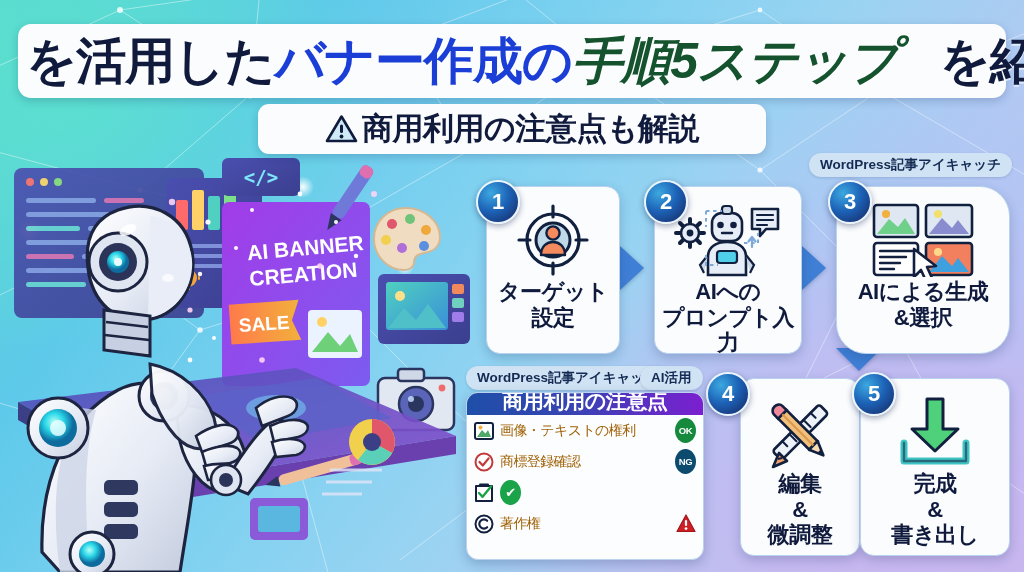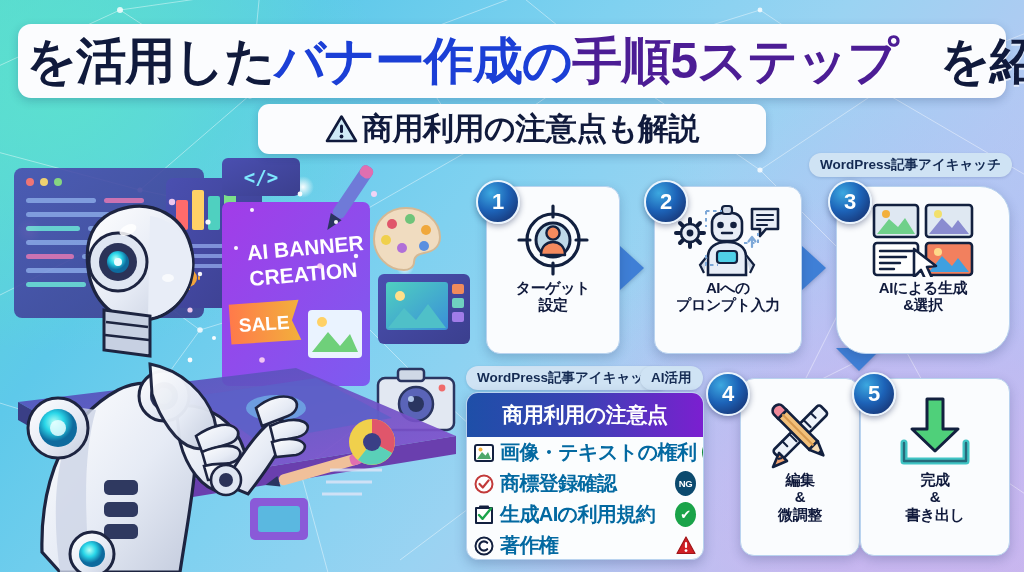--- a/index.html
+++ b/index.html
@@ -27,21 +27,21 @@
     box-shadow:0 3px 10px rgba(20,40,90,.22);
     display:flex;align-items:center;justify-content:center;
   }
   .title-text{
     font-size:50px;line-height:1;font-weight:900;letter-spacing:-1px;
     white-space:nowrap;color:#101a3c;
     text-shadow:0 2px 0 rgba(255,255,255,.6);
   }
   .t-blue{color:#1766cf;}
   .t-blue2{color:#1b3fd6;}
-  .t-purple{color:#4c1d95;}
+  .t-purple{color:#14532d;font-style:italic;}
   .t-dark{color:#101a3c;margin-left:42px;}
 
   
   .sub-card{
     position:absolute;left:258px;top:104px;width:508px;height:50px;
     background:#fbfcfe;border-radius:11px;
     box-shadow:0 3px 9px rgba(20,40,90,.20);
     display:flex;align-items:center;justify-content:center;gap:4px;
   }
   .sub-text{font-size:31px;font-weight:900;color:#101a3c;white-space:nowrap;letter-spacing:-.5px;}
@@ -60,21 +60,21 @@
 
   
   .card{
     position:absolute;background:#fafcfe;border-radius:14px;
     border:1.5px solid #b9d3ef;
     box-shadow:0 4px 11px rgba(25,45,95,.22);
     display:flex;flex-direction:column;align-items:center;justify-content:flex-start;
   }
   .card .ico{margin-top:16px;height:74px;display:flex;align-items:center;justify-content:center;}
   .card .cap{
-    margin-top:2px;font-size:15px;font-weight:900;color:#101a3c;
+    margin-top:2px;font-size:22px;font-weight:900;color:#101a3c;
     line-height:1.16;text-align:center;letter-spacing:-.4px;padding:0 4px;
   }
   .badge{
     position:absolute;width:40px;height:40px;border-radius:50%;
     background:radial-gradient(circle at 32% 28%,#3ca8e0 0%,#1d63b8 45%,#15255e 100%);
     border:2px solid #eaf4fd;
     display:flex;align-items:center;justify-content:center;
     color:#fff;font-size:22px;font-weight:900;
     box-shadow:0 2px 6px rgba(10,25,70,.4);
   }
@@ -98,26 +98,26 @@
   #arr4{left:836px;top:454px;}
 
   
   #notes{
     position:absolute;left:466px;top:392px;width:236px;height:166px;
     background:#fbfdfe;border-radius:12px;overflow:hidden;
     border:1.5px solid #b9d3ef;
     box-shadow:0 4px 12px rgba(25,45,95,.25);
   }
   #notes-head{
-    height:44px;display:flex;align-items:center;justify-content:center;
+    height:22px;display:flex;align-items:flex-end;justify-content:center;
     background:linear-gradient(90deg,#1e4fa8 0%,#3a42b4 48%,#7b1fd0 100%);
   }
   #notes-head .h{color:#fff;font-size:21px;font-weight:900;letter-spacing:-.4px;}
   .nrow{display:flex;align-items:center;height:31px;padding:0 7px;gap:6px;}
-  .nrow .ntxt{flex:1;font-size:20px;font-weight:700;color:#0369a1;letter-spacing:-.6px;white-space:nowrap;}
+  .nrow .ntxt{flex:1;font-size:14px;font-weight:400;color:#a16207;letter-spacing:-.6px;white-space:nowrap;}
   .nrow .nicon{width:20px;height:20px;flex:0 0 20px;display:flex;align-items:center;justify-content:center;}
   .pill{
     width:21px;height:25px;border-radius:50%;flex:0 0 21px;
     display:flex;align-items:center;justify-content:center;
     font-size:9.5px;font-weight:900;color:#fff;letter-spacing:-.3px;
   }
   .pill.ok{background:#168a3c;}
   .pill.ng{background:#0c4a6e;}
   .pill.chk{background:#1aa349;font-size:13px;}
   .pill.warn{background:transparent;color:#d01f24;font-size:20px;line-height:1;}
@@ -616,21 +616,20 @@
     </div>
 
     <div class="nrow">
       <span class="nicon">
         <svg width="20" height="20" viewBox="0 0 20 20">
           <path d="M2 3 H18 V18 H2 Z" fill="#ffffff" stroke="#12203f" stroke-width="2" stroke-linejoin="round"></path>
           <path d="M6 1.5 H14" stroke="#12203f" stroke-width="2" stroke-linecap="round"></path>
           <path d="M5 10 L8.6 13.8 L17 3.5" fill="none" stroke="#1aa349" stroke-width="2.4" stroke-linecap="round" stroke-linejoin="round"></path>
         </svg>
       </span>
-      <span class="ntxt">生成AIの利用規約</span>
       <span class="pill chk">✔</span>
     </div>
 
     <div class="nrow">
       <span class="nicon">
         <svg width="20" height="20" viewBox="0 0 20 20">
           <circle cx="10" cy="10" r="8.5" fill="#ffffff" stroke="#12203f" stroke-width="2"></circle>
           <path d="M13.2 6.8 A4.6 4.6 0 1 0 13.2 13.2" fill="none" stroke="#12203f" stroke-width="2.1" stroke-linecap="round"></path>
         </svg>
       </span>

